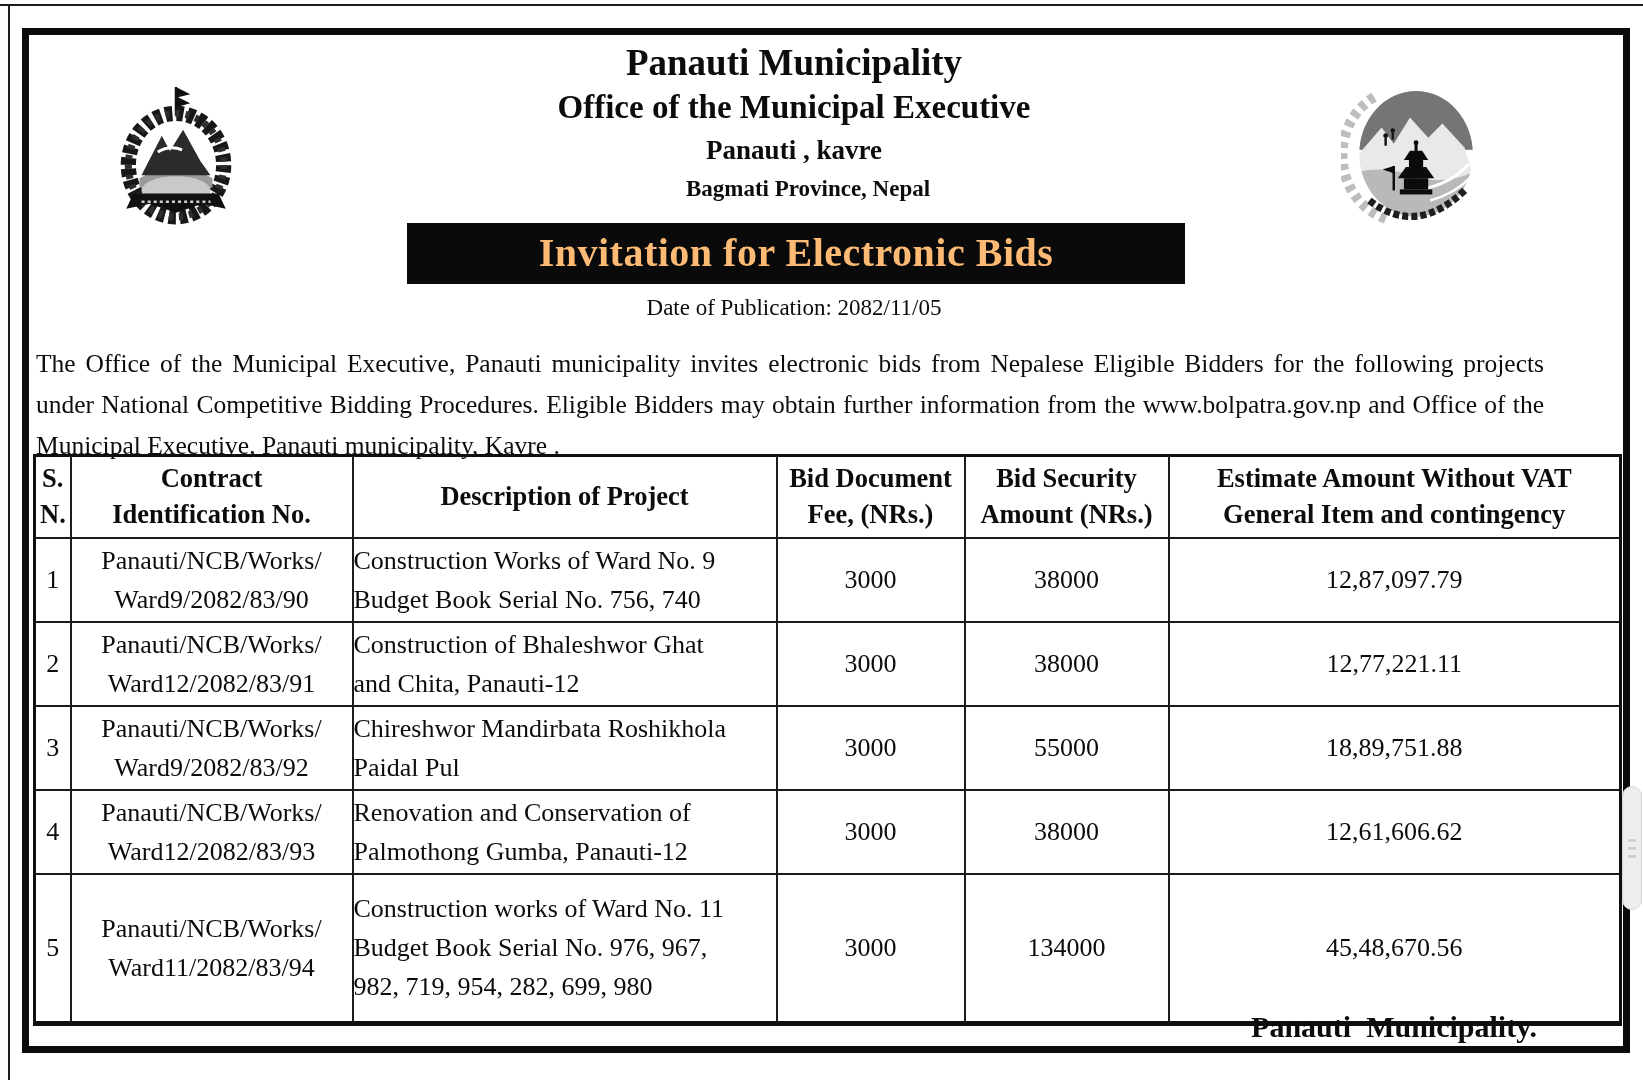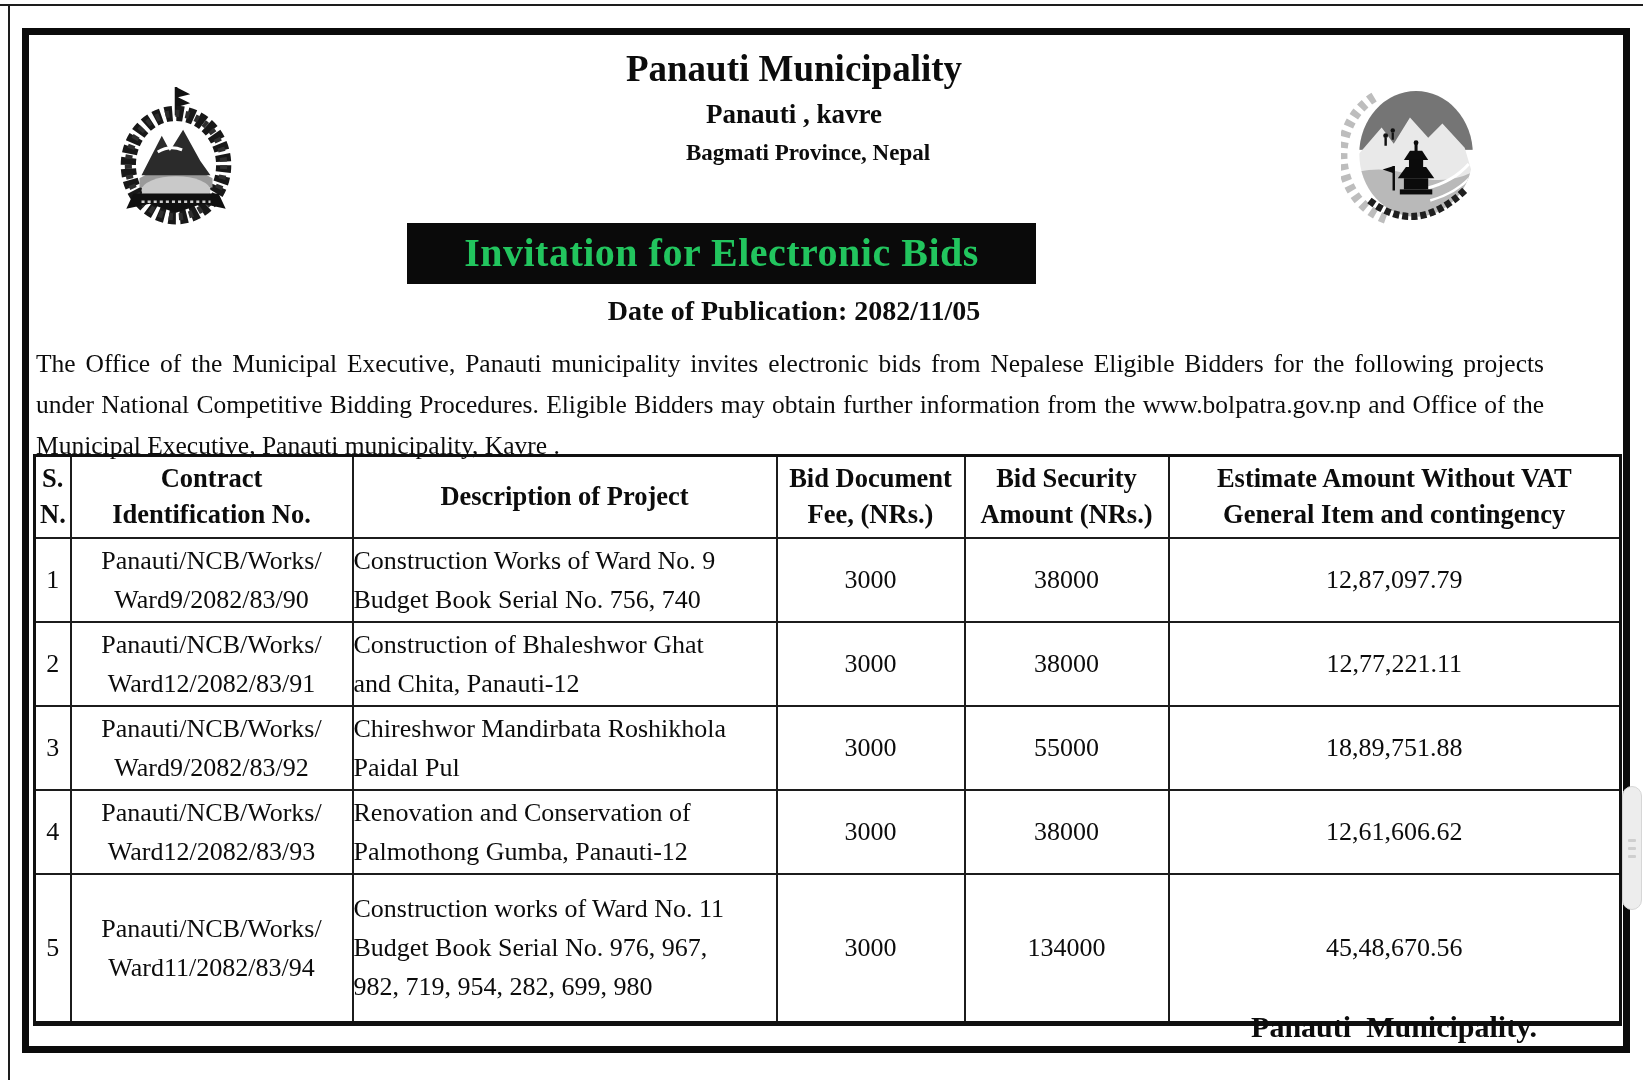--- a/index.html
+++ b/index.html
@@ -11,34 +11,34 @@
   .left-rule{position:absolute;left:8px;top:4px;width:2px;height:1076px;background:#1d1d1d;}
 
   .notice-frame{
     position:absolute;left:22px;top:28px;width:1608px;height:1025px;
     border:7px solid #0b0b0b;box-sizing:border-box;background:#fff;
   }
 
   .emblem-left{position:absolute;left:76px;top:50px;width:142px;height:142px;}
   .logo-right{position:absolute;left:1312px;top:50px;width:142px;height:152px;}
 
-  .head-block{position:absolute;left:0;top:12px;width:1530px;text-align:center;}
+  .head-block{position:absolute;left:0;top:6px;width:1530px;text-align:center;}
   .org-name{font-size:37px;font-weight:bold;line-height:44px;}
   .office-name{font-size:33px;font-weight:bold;line-height:40px;margin-top:2px;}
   .loc-line{font-size:27px;font-weight:bold;line-height:33px;margin-top:7px;}
   .prov-line{font-size:23px;font-weight:bold;line-height:33px;margin-top:5px;padding-left:28px;}
 
   .banner{
-    position:absolute;left:378px;top:188px;width:629px;height:61px;
-    background:#0a0a0a;color:#22c55e;text-align:center;
+    position:absolute;left:378px;top:188px;width:778px;height:61px;
+    background:#0a0a0a;color:#fdba74;text-align:center;
     font-size:40px;font-weight:bold;line-height:60px;letter-spacing:.5px;
   }
   .pub-date{
     position:absolute;left:0;top:260px;width:1530px;text-align:center;
-    font-size:28px;font-weight:bold;
+    font-size:23px;font-weight:normal;
   }
   .intro{
     position:absolute;left:7px;top:308px;width:1508px;
     font-size:25.5px;line-height:41px;text-align:justify;
   }
 
   table.bid-table{
     position:absolute;left:4px;top:419px;width:1586px;
     border-collapse:collapse;table-layout:fixed;
     border:3px solid #101010;border-bottom-width:5px;
@@ -123,20 +123,21 @@
         <rect x="62" y="92" width="24" height="11"></rect>
         <rect x="58" y="103" width="32" height="5"></rect>
       </g>
     </g>
     <path d="M44 132 A 62 66 0 0 1 36 10" stroke="#bdbdbd" stroke-width="10" stroke-dasharray="6 5" fill="none"></path>
     <path d="M28 114 Q74 150 122 104" stroke="#1f1f1f" stroke-width="7" stroke-dasharray="6 3" fill="none"></path>
   </svg>
 
   <div class="head-block">
     <div class="org-name">Panauti Municipality</div>
+    <div class="office-name">Office of the Municipal Executive</div>
     <div class="loc-line">Panauti , kavre</div>
     <div class="prov-line">Bagmati Province, Nepal</div>
   </div>
 
   <div class="banner">Invitation for Electronic Bids</div>
 
   <div class="pub-date">Date of Publication: 2082/11/05</div>
 
   <div class="intro">The Office of the Municipal Executive, Panauti municipality  invites electronic bids  from Nepalese Eligible Bidders for the following projects under National Competitive Bidding Procedures. Eligible Bidders may obtain further information from the www.bolpatra.gov.np and Office of the Municipal Executive, Panauti municipality, Kavre .</div>
 

